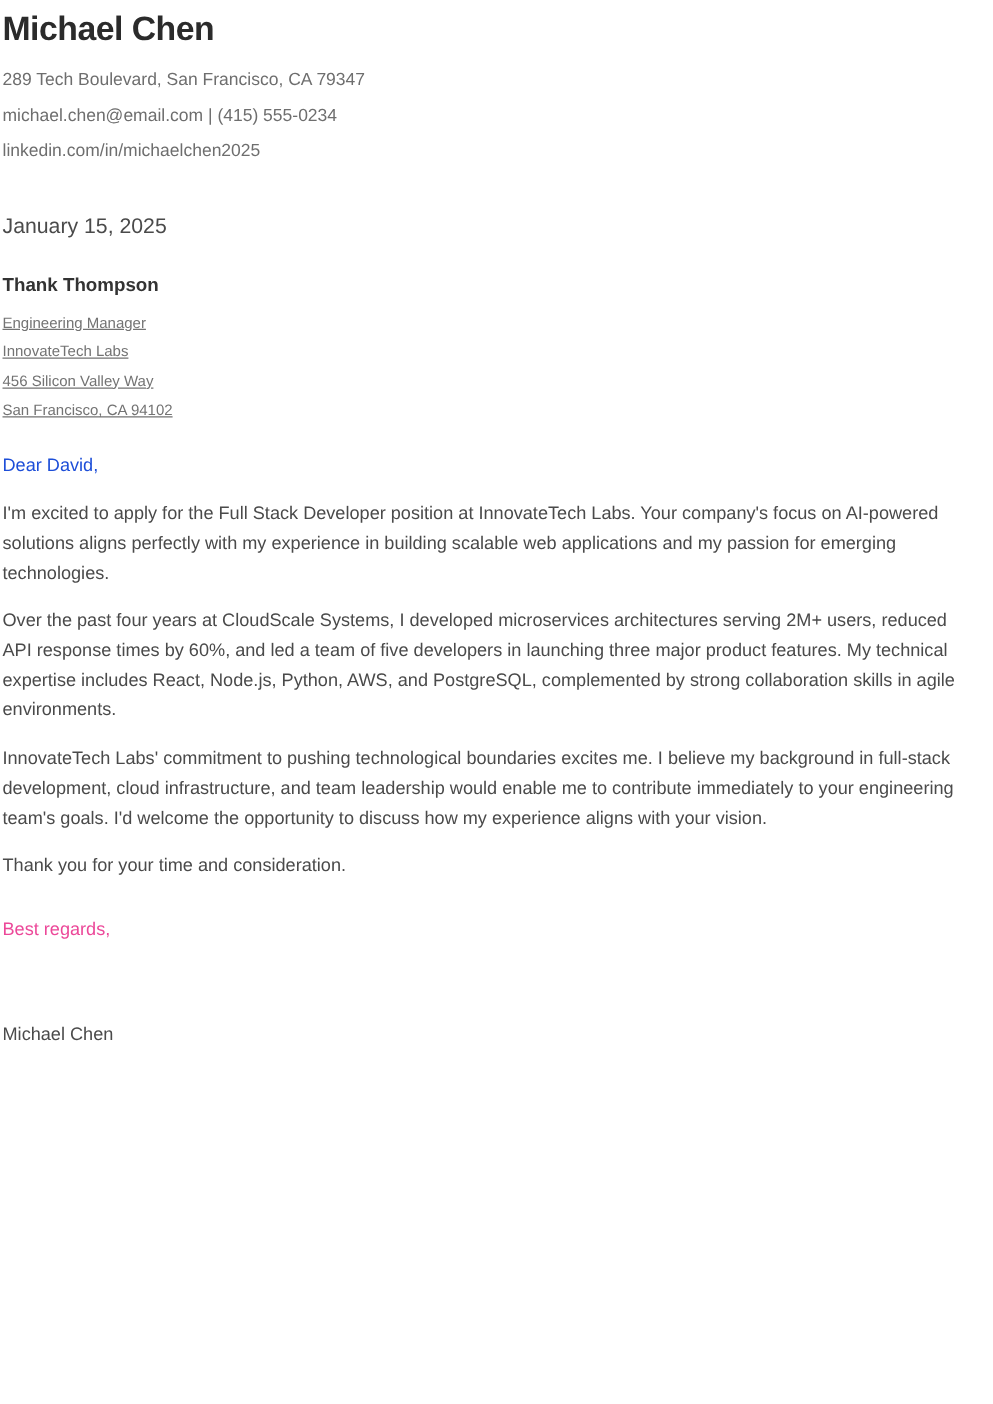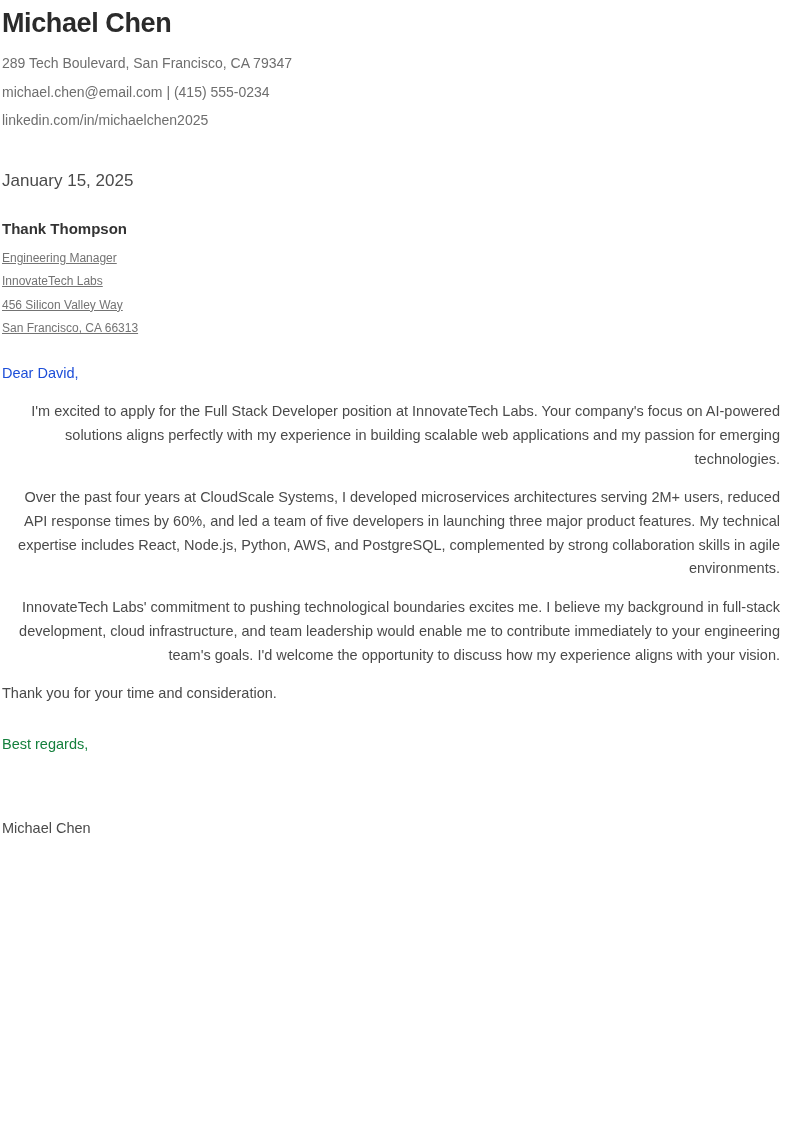--- a/index.html
+++ b/index.html
@@ -61,31 +61,30 @@
     font-size: 14.5px;
     color: #1d4ed8;
     margin: 21px 0 0 0;
     line-height: 23.5px;
   }
   p.body-para {
     font-size: 14.5px;
     color: #4a4a4a;
     line-height: 23.7px;
     margin: 15px 0 0 0;
-    text-align: right;
   }
   .thanks-line {
     font-size: 14.5px;
     color: #4a4a4a;
     margin: 15px 0 0 0;
     line-height: 23.5px;
   }
   .closing-line {
     font-size: 14.5px;
-    color: #15803d;
+    color: #ec4899;
     margin: 27px 0 0 0;
     line-height: 23.5px;
   }
   .signature-name {
     font-size: 14.5px;
     color: #4a4a4a;
     margin: 61px 0 0 0;
     line-height: 23.5px;
   }
 </style>
@@ -103,21 +102,21 @@
     </div>
   </header>
 
   <p class="letter-date">January 15, 2025</p>
 
   <div class="recipient-block">
     <p class="recipient-name">Thank Thompson</p>
     <p class="recipient-line">Engineering Manager</p>
     <p class="recipient-line">InnovateTech Labs</p>
     <p class="recipient-line">456 Silicon Valley Way</p>
-    <p class="recipient-line">San Francisco, CA 66313</p>
+    <p class="recipient-line">San Francisco, CA 94102</p>
   </div>
 
   <p class="greeting">Dear David,</p>
 
   <p class="body-para">I'm excited to apply for the Full Stack Developer position at InnovateTech Labs. Your company's focus on AI-powered solutions aligns perfectly with my experience in building scalable web applications and my passion for emerging technologies.</p>
 
   <p class="body-para">Over the past four years at CloudScale Systems, I developed microservices architectures serving 2M+ users, reduced API response times by 60%, and led a team of five developers in launching three major product features. My technical expertise includes React, Node.js, Python, AWS, and PostgreSQL, complemented by strong collaboration skills in agile environments.</p>
 
   <p class="body-para">InnovateTech Labs' commitment to pushing technological boundaries excites me. I believe my background in full-stack development, cloud infrastructure, and team leadership would enable me to contribute immediately to your engineering team's goals. I'd welcome the opportunity to discuss how my experience aligns with your vision.</p>
 

